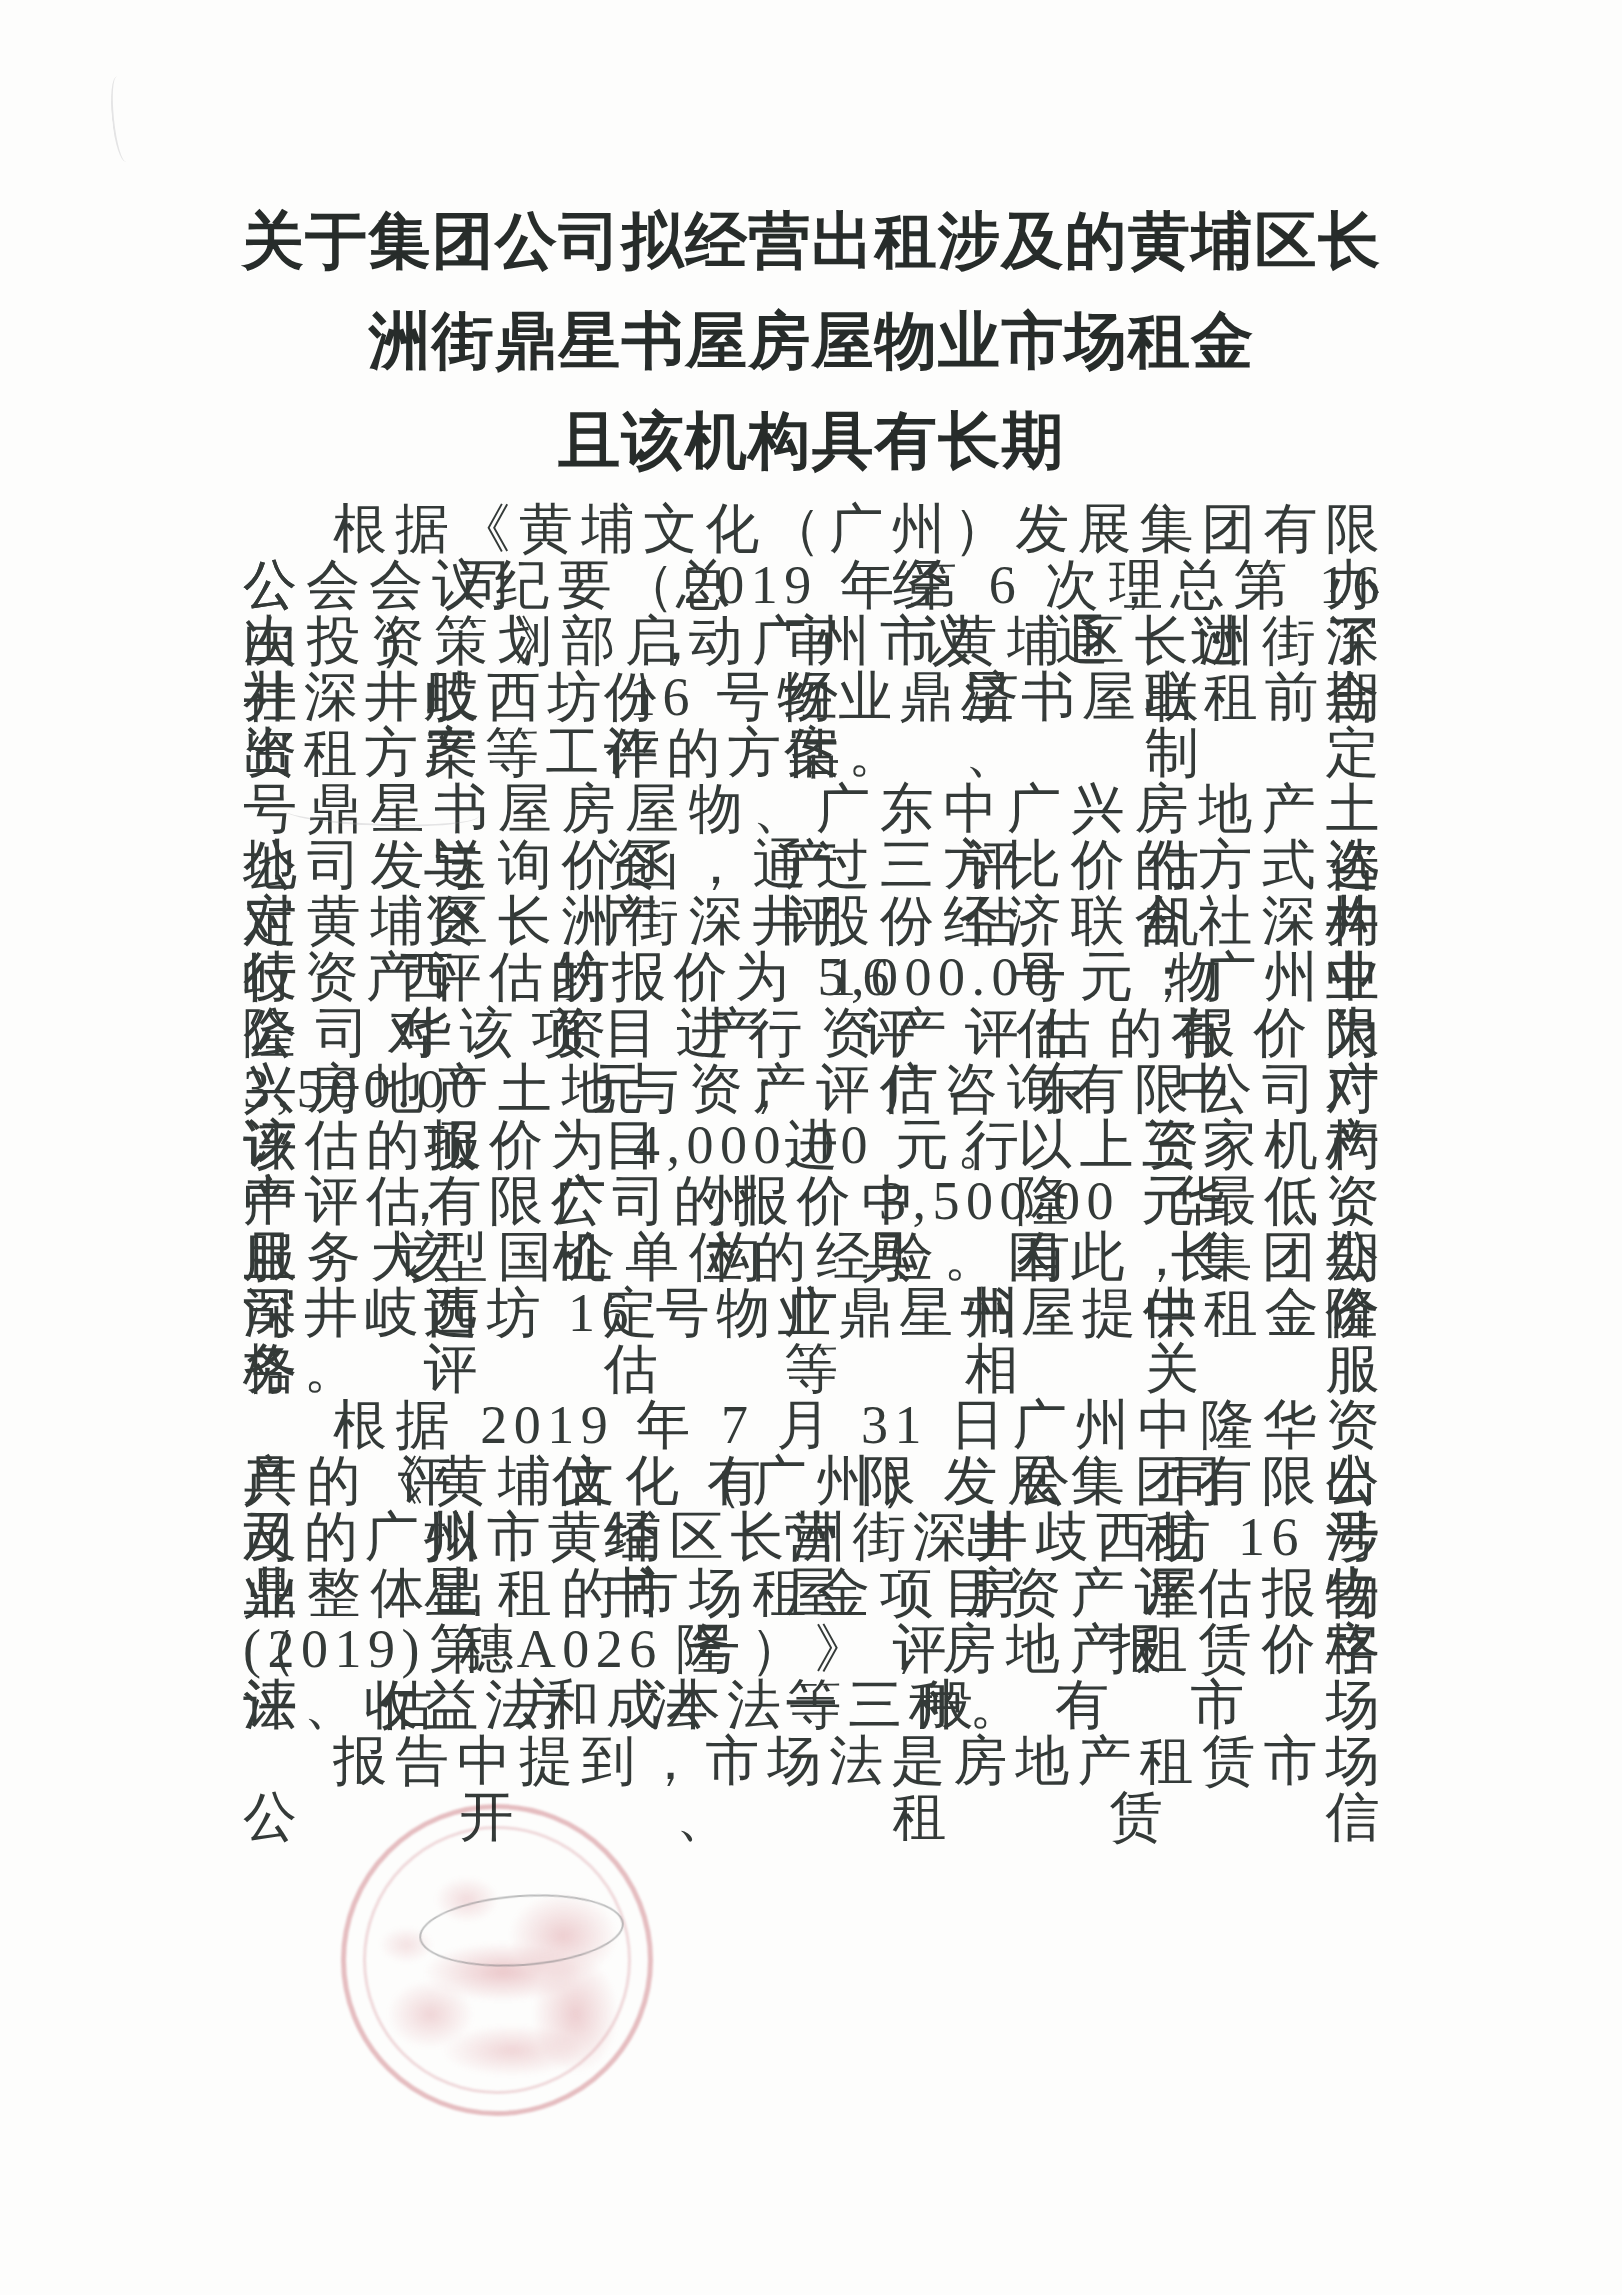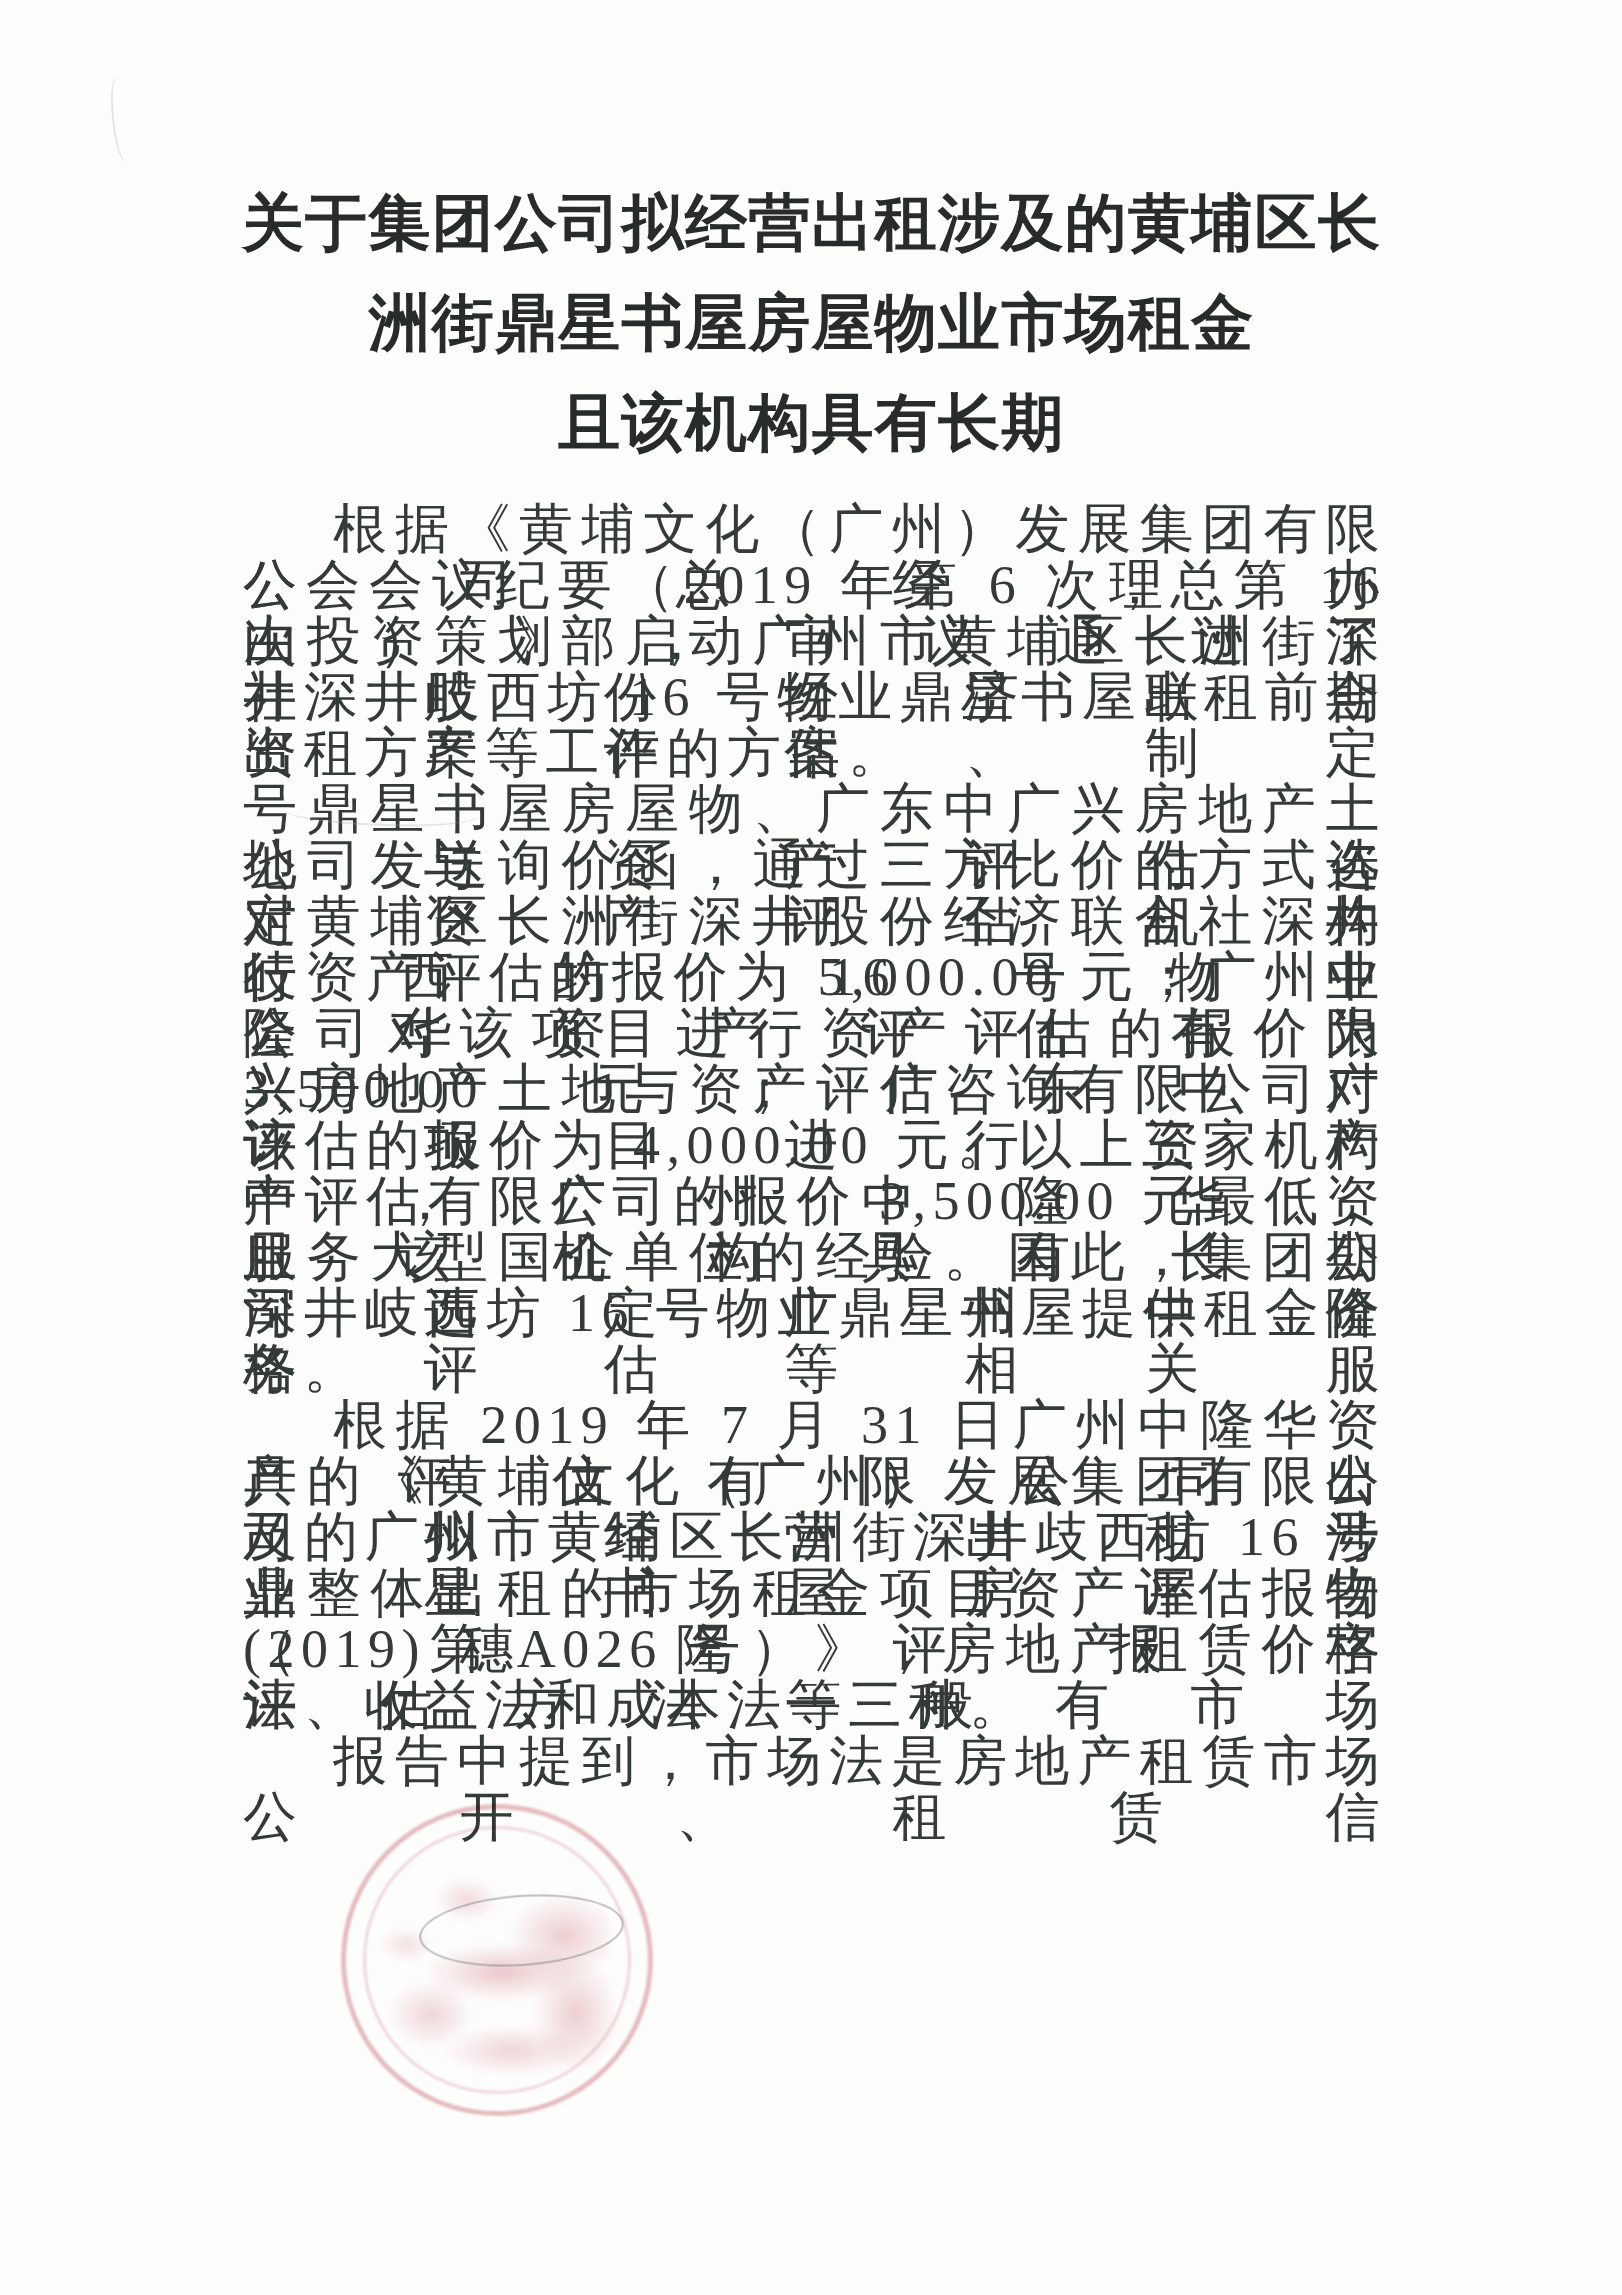--- a/index.html
+++ b/index.html
@@ -6,21 +6,21 @@
   .page{
     position:relative;
     width:1623px;height:2295px;
     background:#fdfdfc;
     overflow:hidden;
     font-family:"Liberation Serif","DejaVu Serif",serif;
     color:#31373​4;
   }
   
   .doc-title{
-    position:absolute;top:173px;left:0;width:1623px;
+    position:absolute;top:191px;left:0;width:1623px;
     text-align:center;font-weight:bold;
     font-size:62px;line-height:100px;
     color:#272c2a;letter-spacing:1.3px;
     margin:0;
   }
   
   .doc-body{
     position:absolute;top:501px;left:243px;width:1143px;
     font-size:54px;line-height:56px;color:#343a38;
   }

